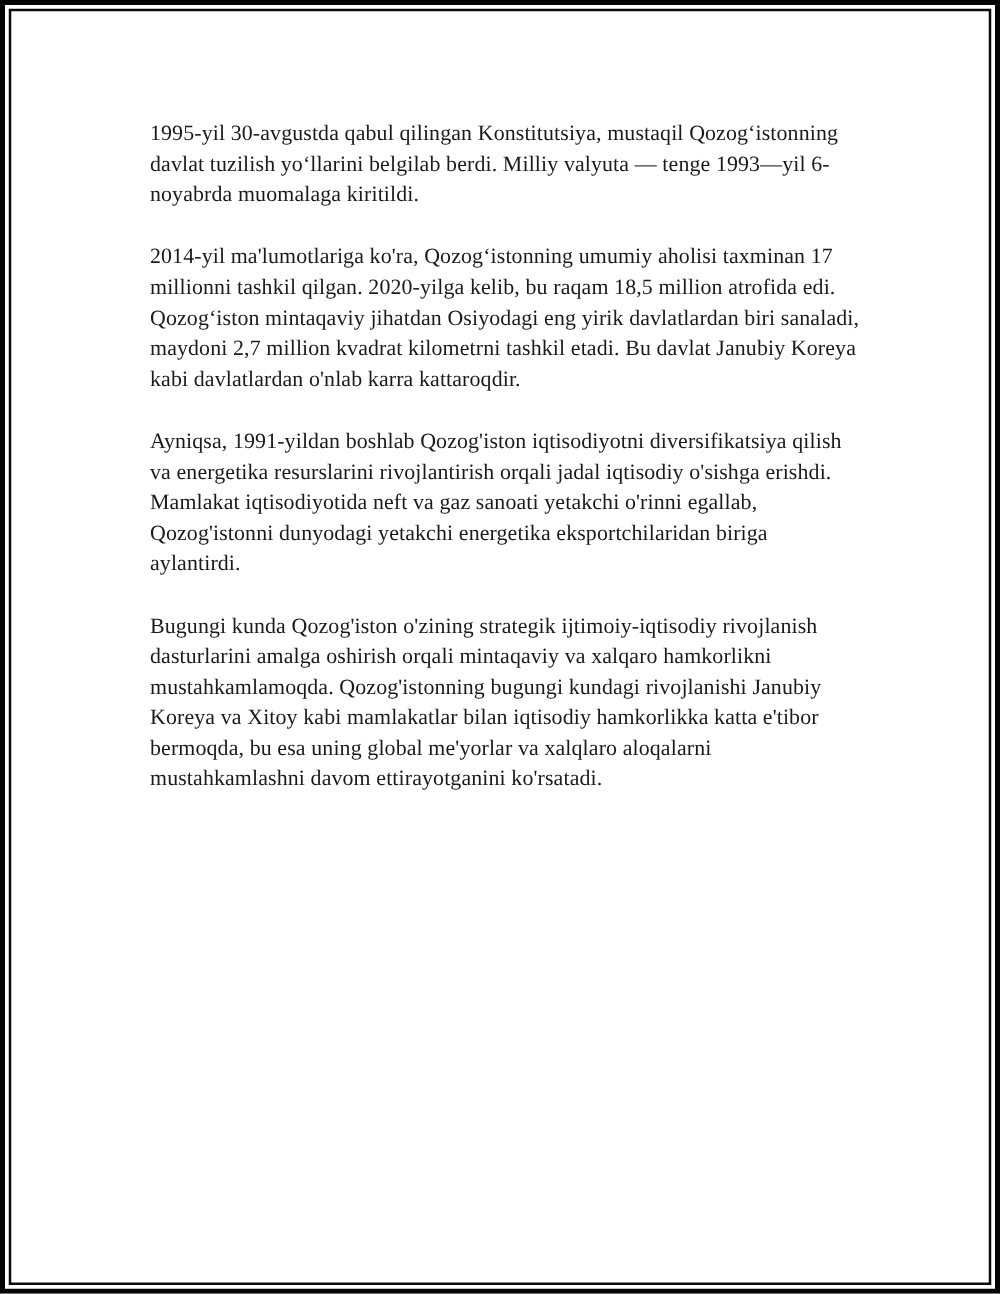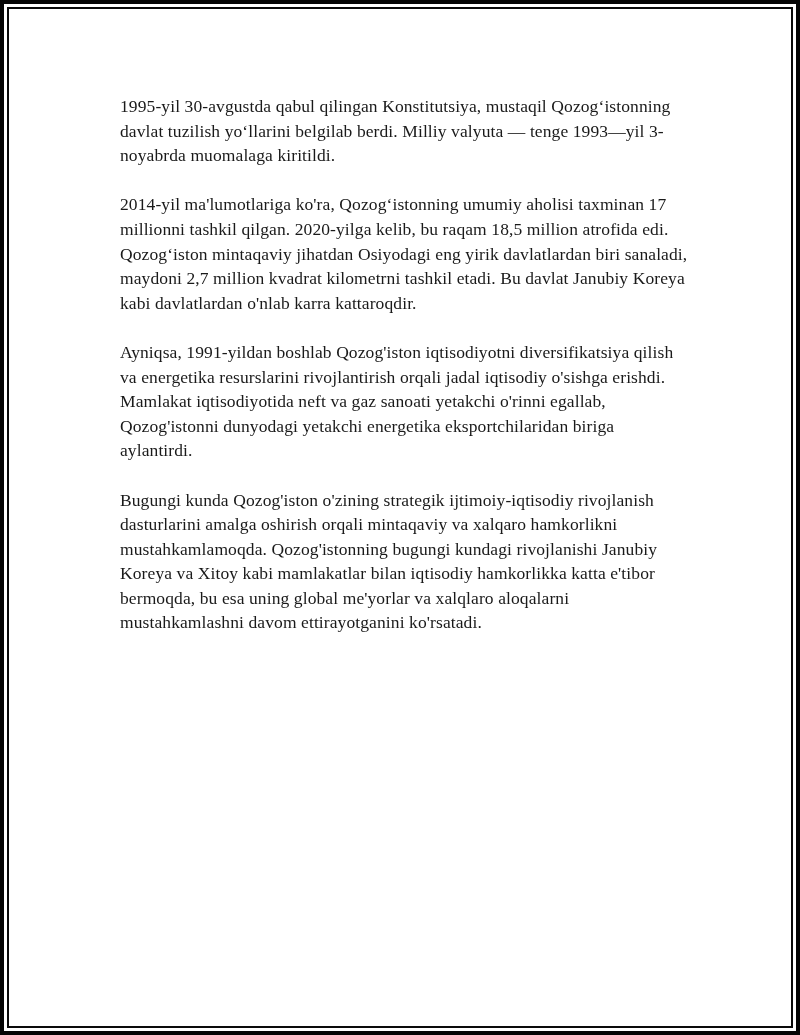--- a/index.html
+++ b/index.html
@@ -43,19 +43,19 @@
     text-align: left;
     letter-spacing: 0.1px;
   }
 </style>
 </head>
 <body>
 
 <div class="page-frame">
   <div class="page-inner">
     <div class="text-block">
-      <p>1995-yil 30-avgustda qabul qilingan Konstitutsiya, mustaqil Qozogʻistonning davlat tuzilish yoʻllarini belgilab berdi. Milliy valyuta — tenge 1993—yil 3-noyabrda muomalaga kiritildi.</p>
+      <p>1995-yil 30-avgustda qabul qilingan Konstitutsiya, mustaqil Qozogʻistonning davlat tuzilish yoʻllarini belgilab berdi. Milliy valyuta — tenge 1993—yil 6-noyabrda muomalaga kiritildi.</p>
       <p>2014-yil ma'lumotlariga ko'ra, Qozogʻistonning umumiy aholisi taxminan 17 millionni tashkil qilgan. 2020-yilga kelib, bu raqam 18,5 million atrofida edi. Qozogʻiston mintaqaviy jihatdan Osiyodagi eng yirik davlatlardan biri sanaladi, maydoni 2,7 million kvadrat kilometrni tashkil etadi. Bu davlat Janubiy Koreya kabi davlatlardan o'nlab karra kattaroqdir.</p>
       <p>Ayniqsa, 1991-yildan boshlab Qozog'iston iqtisodiyotni diversifikatsiya qilish va energetika resurslarini rivojlantirish orqali jadal iqtisodiy o'sishga erishdi. Mamlakat iqtisodiyotida neft va gaz sanoati yetakchi o'rinni egallab, Qozog'istonni dunyodagi yetakchi energetika eksportchilaridan biriga aylantirdi.</p>
       <p>Bugungi kunda Qozog'iston o'zining strategik ijtimoiy-iqtisodiy rivojlanish dasturlarini amalga oshirish orqali mintaqaviy va xalqaro hamkorlikni mustahkamlamoqda. Qozog'istonning bugungi kundagi rivojlanishi Janubiy Koreya va Xitoy kabi mamlakatlar bilan iqtisodiy hamkorlikka katta e'tibor bermoqda, bu esa uning global me'yorlar va xalqlaro aloqalarni mustahkamlashni davom ettirayotganini ko'rsatadi.</p>
     </div>
   </div>
 </div>
 
 </body></html>

